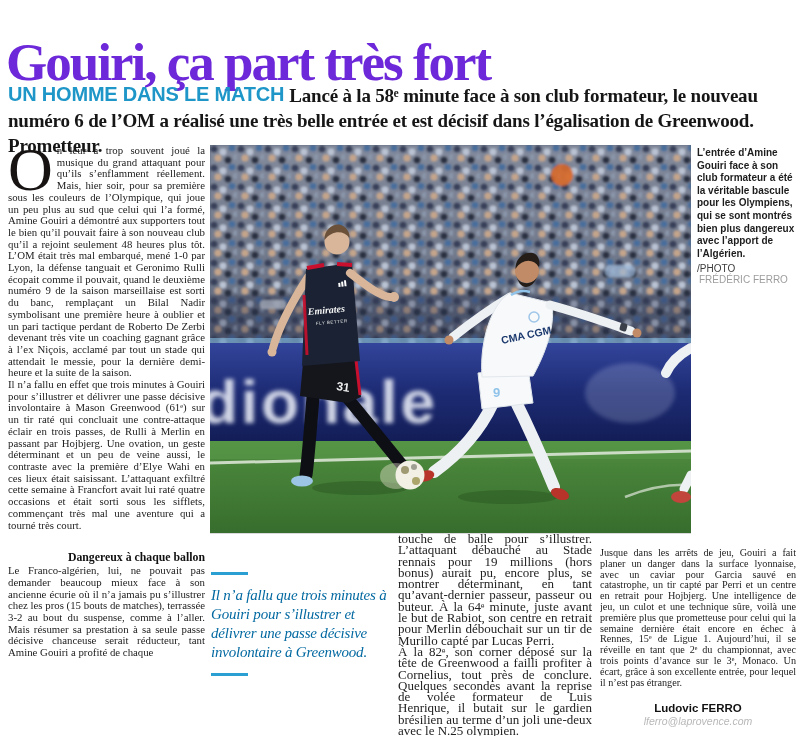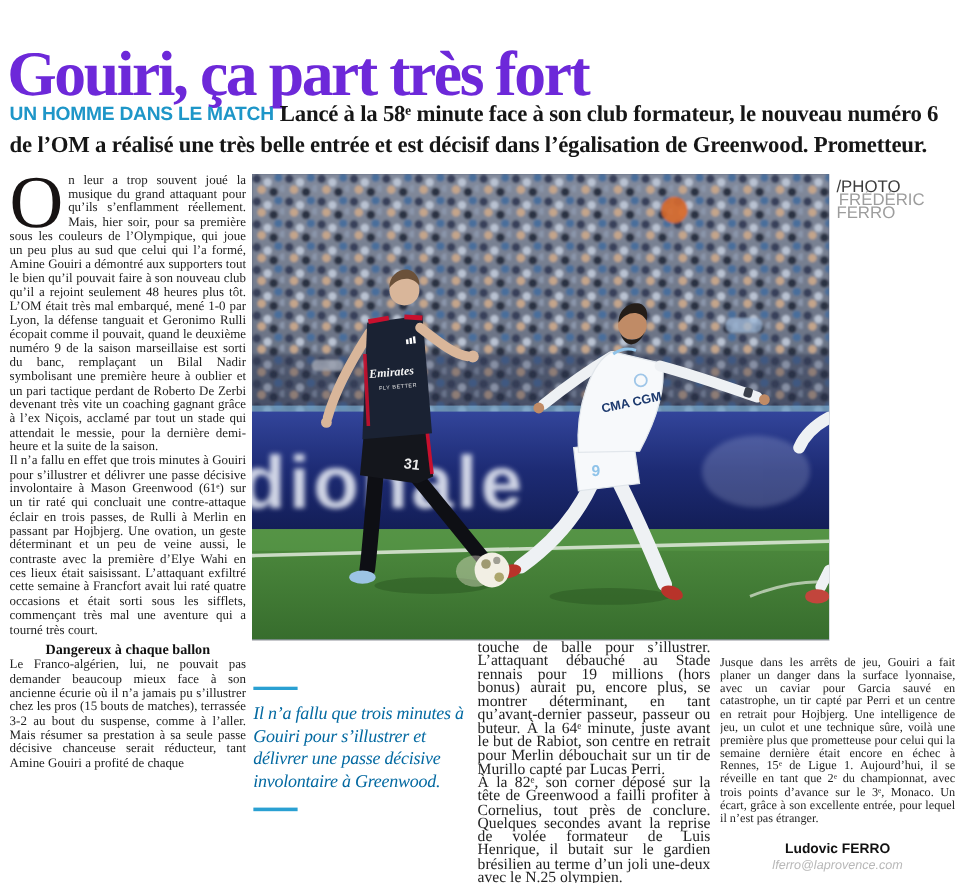--- a/index.html
+++ b/index.html
@@ -13,56 +13,56 @@
     font-family:"Liberation Serif",serif;font-weight:700;
     font-size:53px;line-height:60px;letter-spacing:-2px;color:#6d28d9;
   }
   .standfirst{
     position:absolute;left:8px;top:64px;width:788px;
     font-family:"Liberation Serif",serif;font-weight:700;
     font-size:19px;line-height:25px;color:#161616;letter-spacing:-0.2px;
   }
   .kicker{
     font-family:"Liberation Sans",sans-serif;font-weight:700;
-    font-size:16px;color:#1e96c8;letter-spacing:-0.2px;margin-right:5px;
+    font-size:20px;color:#1e96c8;letter-spacing:-0.2px;margin-right:5px;
     position:relative;top:-1px;
   }
   
   .bodytext{
     font-family:"Liberation Serif",serif;font-size:10.8px;line-height:11.7px;
     text-align:justify;color:#222;
     hyphens:auto;-webkit-hyphens:auto;overflow-wrap:break-word;
   }
   .bodytext p{margin:0;}
   .col-left{position:absolute;left:8px;top:145px;width:197px;height:590px;overflow:hidden;}
   .dropcap{
     float:left;font-family:"Liberation Serif",serif;font-weight:400;
     font-size:62px;line-height:46px;height:45px;margin:1px 4px 0 0;color:#171313;
   }
   .subhead{
     font-family:"Liberation Serif",serif;font-weight:700;
-    font-size:11.8px;line-height:13px;margin:4px 0 1px 0;color:#111;text-align:center;
+    font-size:11.8px;line-height:13px;margin:20px 0 1px 0;color:#111;text-align:right;
   }
   .col-mid{position:absolute;left:398px;top:533px;width:194px;height:203px;overflow:hidden;font-size:13px;line-height:11.3px;}
   .col-right{position:absolute;left:600px;top:533px;width:196px;height:172px;overflow:hidden;font-size:10.2px;line-height:10.8px;margin-top:15px;}
   
   .pullquote{position:absolute;left:211px;top:572px;width:182px;height:162px;overflow:hidden;}
   .pq-rule{width:37px;height:3px;background:#2aa0d2;}
   .pq-text{
     margin:11px 0 11px 0;font-family:"Liberation Serif",serif;font-style:italic;
     font-size:15px;line-height:19px;color:#0369a1;letter-spacing:-0.2px;
   }
   
   .photo{position:absolute;left:210px;top:145px;width:481px;height:388px;border-bottom:1px solid #d9d9d9;background:#5f6980;}
   .caption{
     position:absolute;left:697px;top:147px;width:102px;
     font-family:"Liberation Sans",sans-serif;font-weight:700;
     font-size:10px;line-height:12.6px;color:#1d1d1d;
   }
-  .credit{margin-top:3px;font-weight:400;font-size:14px;line-height:11px;color:#3c3c3c;}
+  .credit{margin-top:3px;font-weight:400;font-size:10px;line-height:11px;color:#3c3c3c;}
   .credit-name{color:#9d9d9d;padding-left:2px;}
   
   .byline{position:absolute;left:600px;top:702px;width:196px;text-align:center;font-family:"Liberation Sans",sans-serif;}
   .byline-author{font-weight:700;font-size:11.5px;color:#111;}
   .byline-email{font-size:10.5px;color:#b8b8b8;margin-top:1px;font-style:italic;}
 </style>
 </head>
 <body>
 
 <h1 class="headline">Gouiri, ça part très fort</h1>
@@ -194,20 +194,21 @@
     <ellipse cx="186" cy="331" rx="16" ry="13" fill="#efe9d8" opacity="0.4"></ellipse>
     <circle cx="200" cy="330" r="14.5" fill="#f2efe4"></circle>
     <circle cx="195" cy="325" r="4" fill="#8a8455" opacity="0.8"></circle>
     <circle cx="206" cy="336" r="4" fill="#9a944f" opacity="0.8"></circle>
     <circle cx="204" cy="322" r="3" fill="#7d7d72" opacity="0.7"></circle>
   </g>
 </svg>
 </div>
 
 <div class="caption">
+  <div>L’entrée d’Amine Gouiri face à son club formateur a été la véritable bascule pour les Olympiens, qui se sont montrés bien plus dangereux avec l’apport de l’Algérien.</div>
   <div class="credit"><span>/PHOTO</span><br><span class="credit-name">FRÉDÉRIC FERRO</span></div>
 </div>
 
 <div class="pullquote">
   <div class="pq-rule"></div>
   <div class="pq-text">Il n’a fallu que trois minutes à Gouiri pour s’illustrer et délivrer une passe décisive involontaire à Greenwood.</div>
   <div class="pq-rule"></div>
 </div>
 
 <div class="col-mid bodytext">

